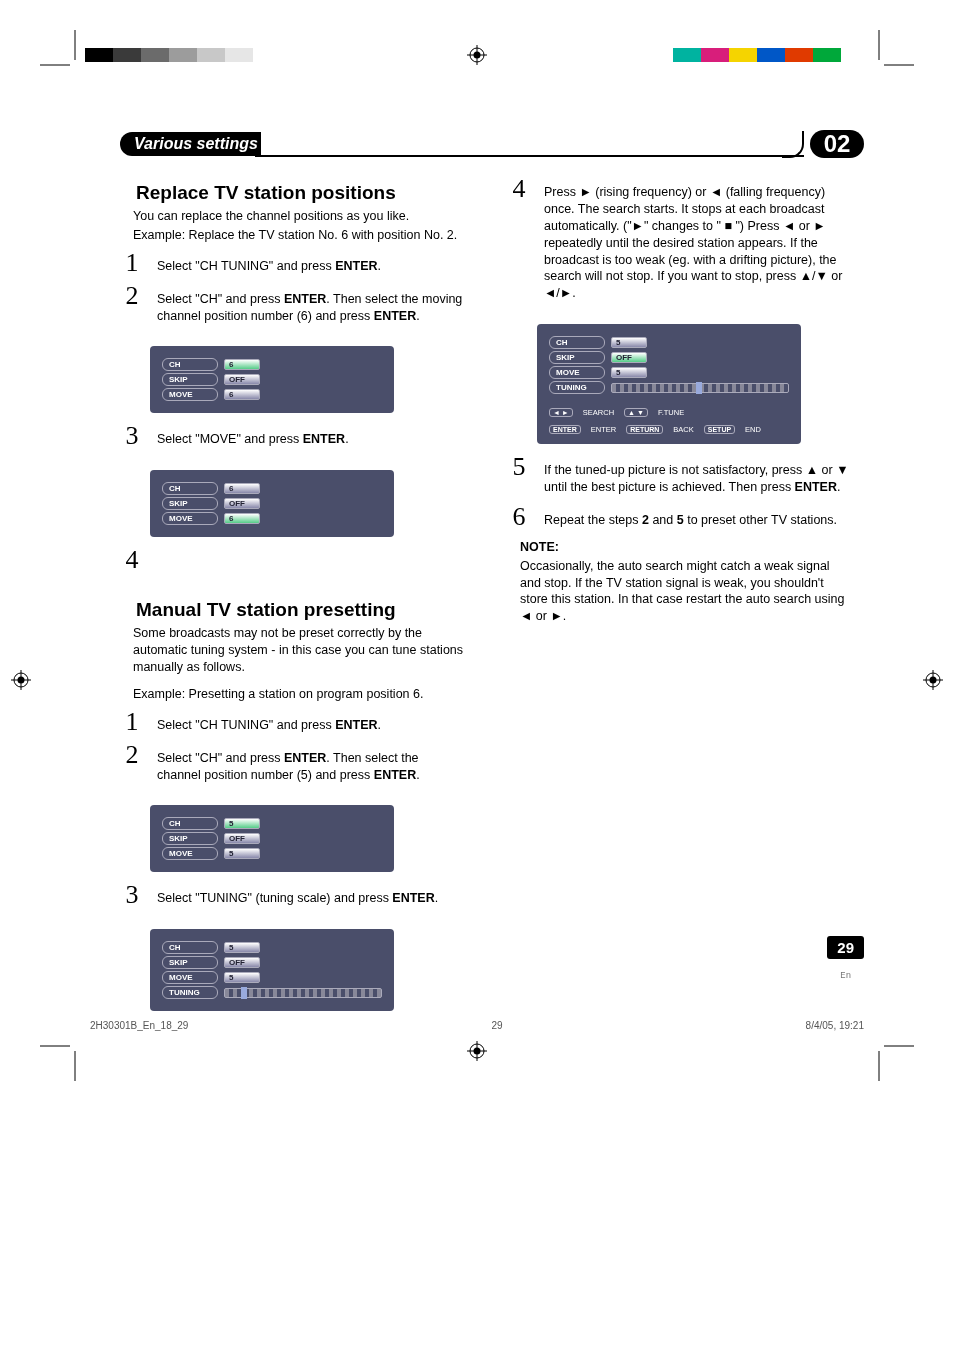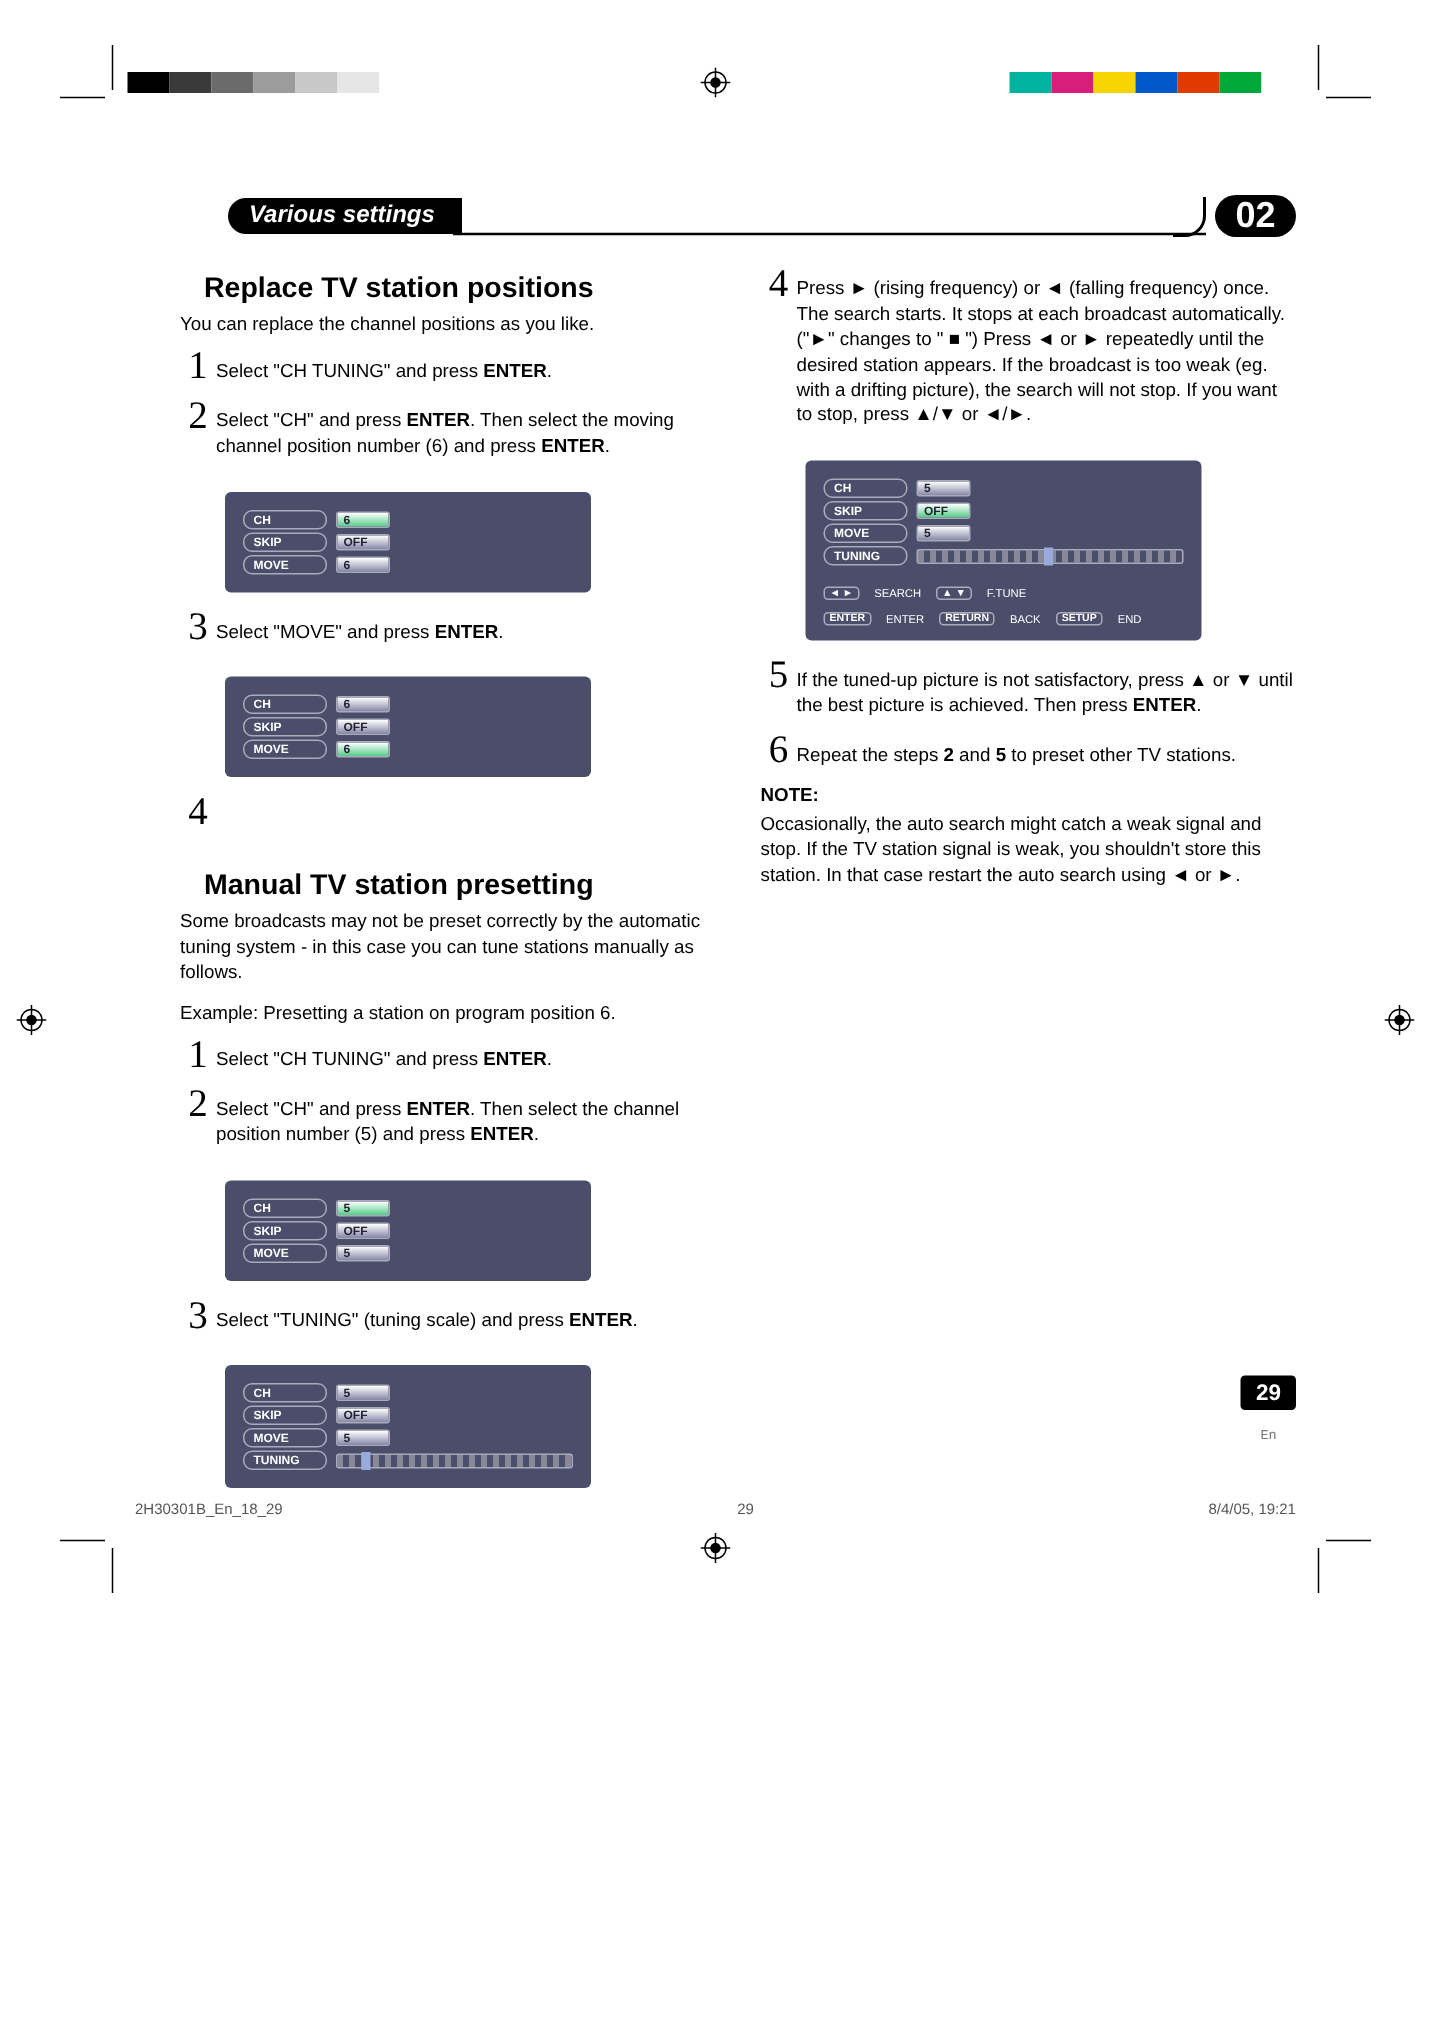--- a/index.html
+++ b/index.html
@@ -44,24 +44,23 @@
     display: flex;
     align-items: center;
     margin-bottom: 14px;
   }
   .chapter-tab {
     background: #000;
     color: #fff;
     font-weight: bold;
     font-style: italic;
     font-size: 16px;
-    padding: 3px 18px 3px 14px;
+    padding: 3px 3px 3px 14px;
     border-radius: 14px 0 0 14px;
     position: relative;
-    margin-left: 32px;
   }
   .chapter-line {
     flex: 1;
     border-bottom: 2.5px solid #000;
     border-top-right-radius: 10px;
     margin-left: -6px;
     height: 24px;
     position: relative;
   }
   .chapter-line::after{
@@ -95,21 +94,21 @@
     min-width: 0;
   }
   h2 {
     font-size: 19px;
     font-weight: bold;
     margin: 10px 0 4px 16px;
   }
   p, .step-text {
     font-size: 12.5px;
     line-height: 1.35;
-    margin: 2px 0;
+    margin: 2px 13px;
   }
   .step {
     display: flex;
     align-items: flex-start;
     margin: 6px 0;
   }
   .step-num {
     font-size: 26px;
     font-family: "Times New Roman", serif;
     font-weight: normal;
@@ -273,20 +272,24 @@
       <div class="chapter-tab">Various settings</div>
       <div class="chapter-line"></div>
       <div class="chapter-num">02</div>
     </div>
 
     <div class="columns">
 
       <div class="col">
         <h2>Replace TV station positions</h2>
         <p>You can replace the channel positions as you like.</p>
+        <p>
+          <span>Example:</span>
+          <span>Replace the TV station No. 6 with position No. 2.</span>
+        </p>
 
         <div class="step">
           <div class="step-num">1</div>
           <div class="step-text">
             <span>Select "CH TUNING" and press </span><span class="bold">ENTER</span><span>.</span>
           </div>
         </div>
 
         <div class="step">
           <div class="step-num">2</div>

